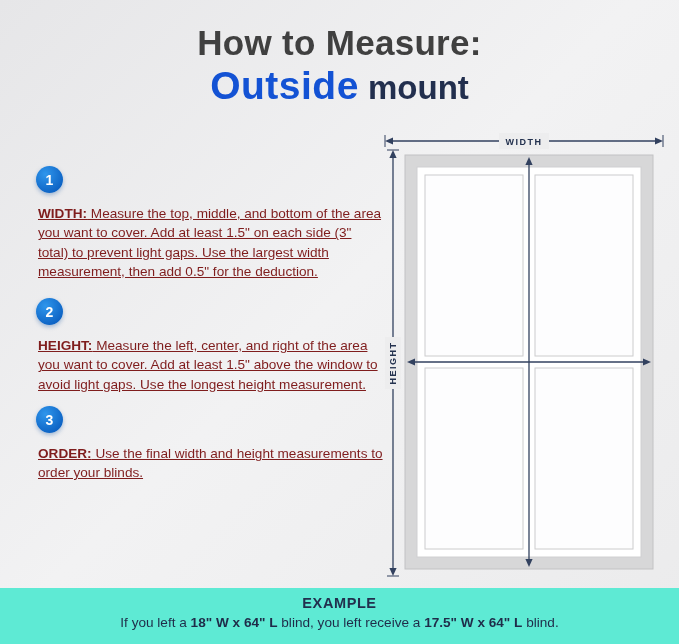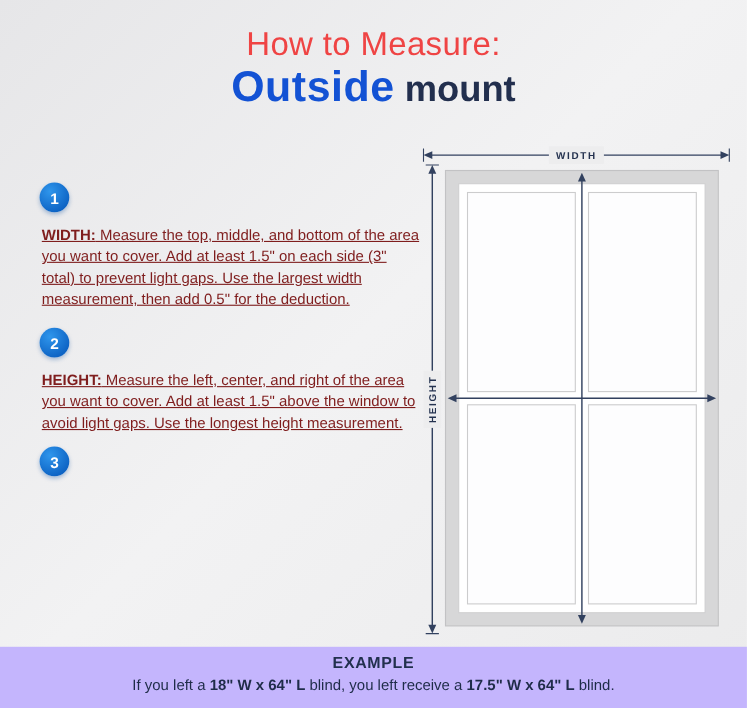--- a/index.html
+++ b/index.html
@@ -3,39 +3,39 @@
 <meta charset="utf-8">
 <style>
   html,body{margin:0;padding:0;}
   body{
     width:679px;height:644px;position:relative;overflow:hidden;
     font-family:"Liberation Sans",sans-serif;
     background:linear-gradient(135deg,#e6e6e8 0%,#f2f2f3 48%,#ebebec 100%);
     color:#23304d;
   }
   .header{position:absolute;top:24px;left:0;width:100%;text-align:center;line-height:1.1;}
-  .title-line1{font-size:30px;font-weight:400;color:#ef4444;letter-spacing:.3px;}
+  .title-line1{font-size:35px;font-weight:700;color:#404040;letter-spacing:.3px;}
   .title-line2{margin-top:2px;}
   .title-accent{font-size:39px;font-weight:700;color:#1352d4;letter-spacing:.5px;vertical-align:baseline;}
   .title-suffix{font-size:33px;font-weight:600;color:#222f4e;margin-top:32px;}
   .steps{position:absolute;left:36px;top:166px;width:348px;}
   .badge{
     width:27px;height:27px;border-radius:50%;
     background:radial-gradient(circle at 35% 30%,#2f96ec,#0d63c4 75%);
     color:#fff;font-size:14px;font-weight:700;
     display:flex;align-items:center;justify-content:center;
     box-shadow:0 2px 4px rgba(13,80,160,.35);
   }
   .step p{margin:11px 0 17px 2px;font-size:13.6px;line-height:1.42;color:#7f1d1d;text-decoration:underline;}
   .step-label{font-weight:700;}
   .step-2 p{margin-bottom:12px;}
   .diagram{position:absolute;left:383px;top:131px;text-align:right;}
   .example-band{
     position:absolute;left:0;bottom:0;width:100%;height:56px;
-    background:#c4b5fd;text-align:center;
+    background:#5eead4;text-align:center;
   }
   .example-heading{margin-top:7px;font-size:14.5px;font-weight:800;color:#22304e;letter-spacing:.6px;}
   .example-text{margin-top:4px;font-size:13.6px;color:#1f2c49;}
   .example-text b{font-weight:700;}
   svg text{font-family:"Liberation Sans",sans-serif;}
 </style>
 </head>
 <body>
 
 <div class="header">
@@ -47,20 +47,21 @@
   <div class="step step-1">
     <div class="badge">1</div>
     <p><span class="step-label">WIDTH:</span><span> Measure the top, middle, and bottom of the area you want to cover. Add at least 1.5" on each side (3" total) to prevent light gaps. Use the largest width measurement, then add 0.5" for the deduction.</span></p>
   </div>
   <div class="step step-2">
     <div class="badge">2</div>
     <p><span class="step-label">HEIGHT:</span><span> Measure the left, center, and right of the area you want to cover. Add at least 1.5" above the window to avoid light gaps. Use the longest height measurement.</span></p>
   </div>
   <div class="step step-3">
     <div class="badge">3</div>
+    <p><span class="step-label">ORDER:</span><span> Use the final width and height measurements to order your blinds.</span></p>
   </div>
 </div>
 
 <div class="diagram">
   <svg width="282" height="452" viewBox="0 0 282 452">
 
     <rect x="22" y="24" width="248" height="414" fill="#d7d7d8" stroke="#c2c2c4" stroke-width="1"></rect>
 
     <rect x="34" y="36" width="224" height="390" fill="#ffffff" stroke="#d0d0d1" stroke-width="1"></rect>
 

